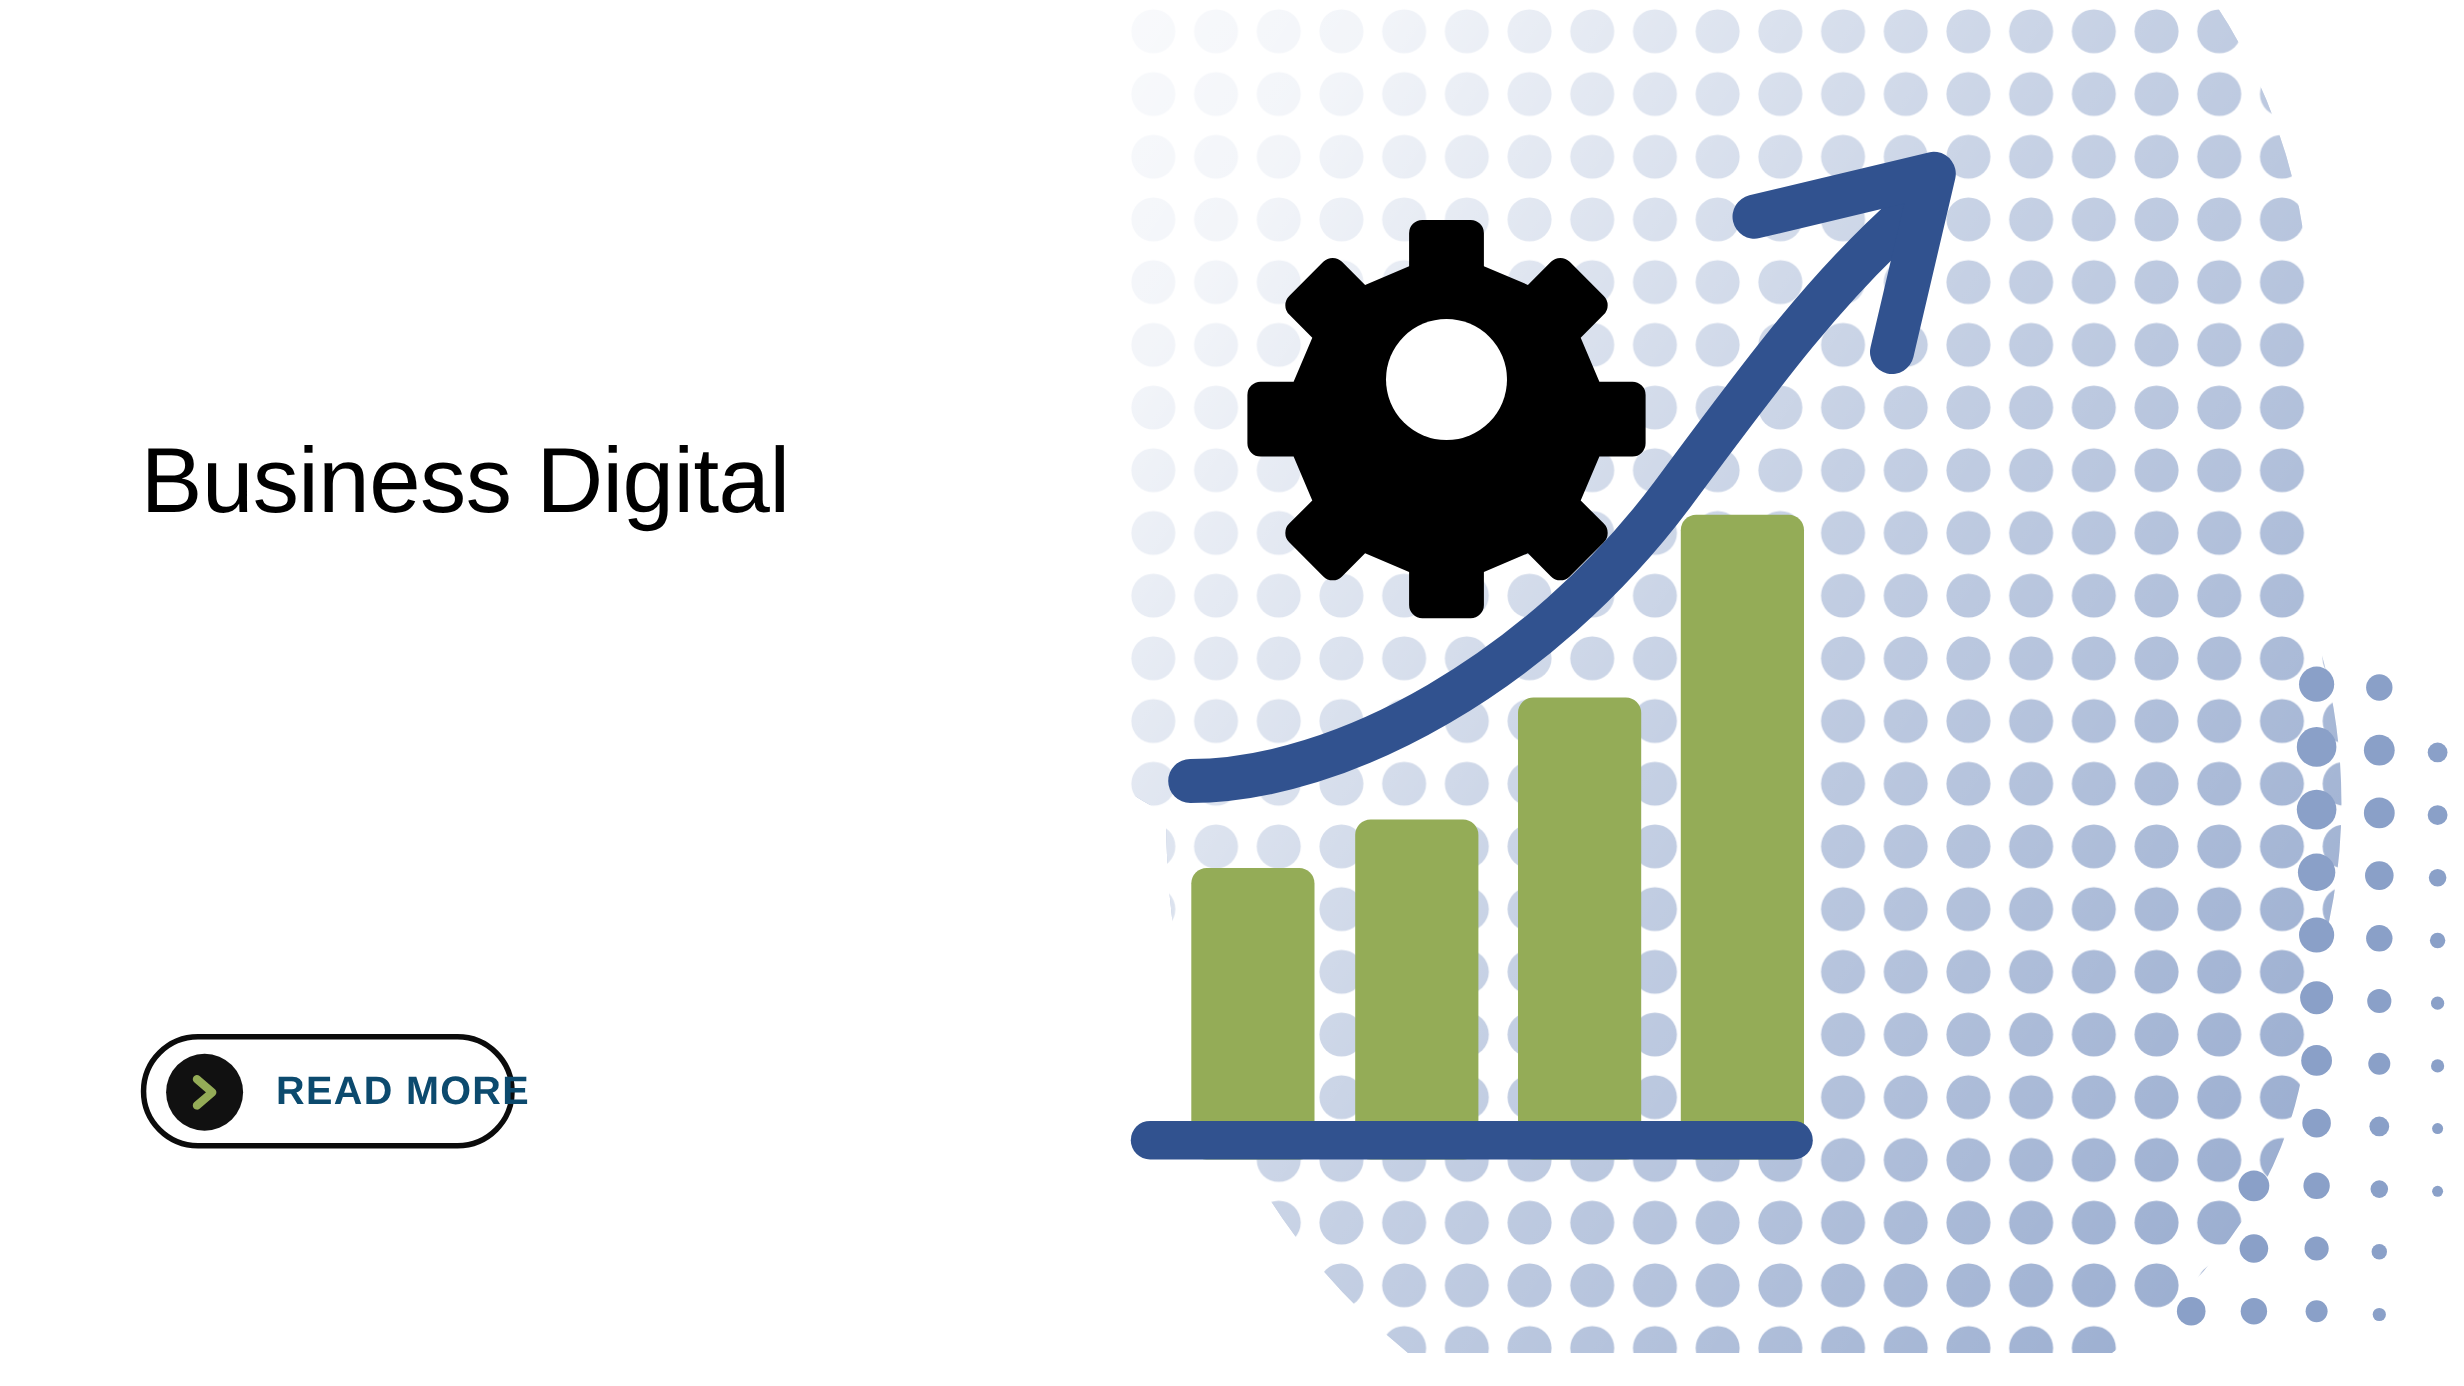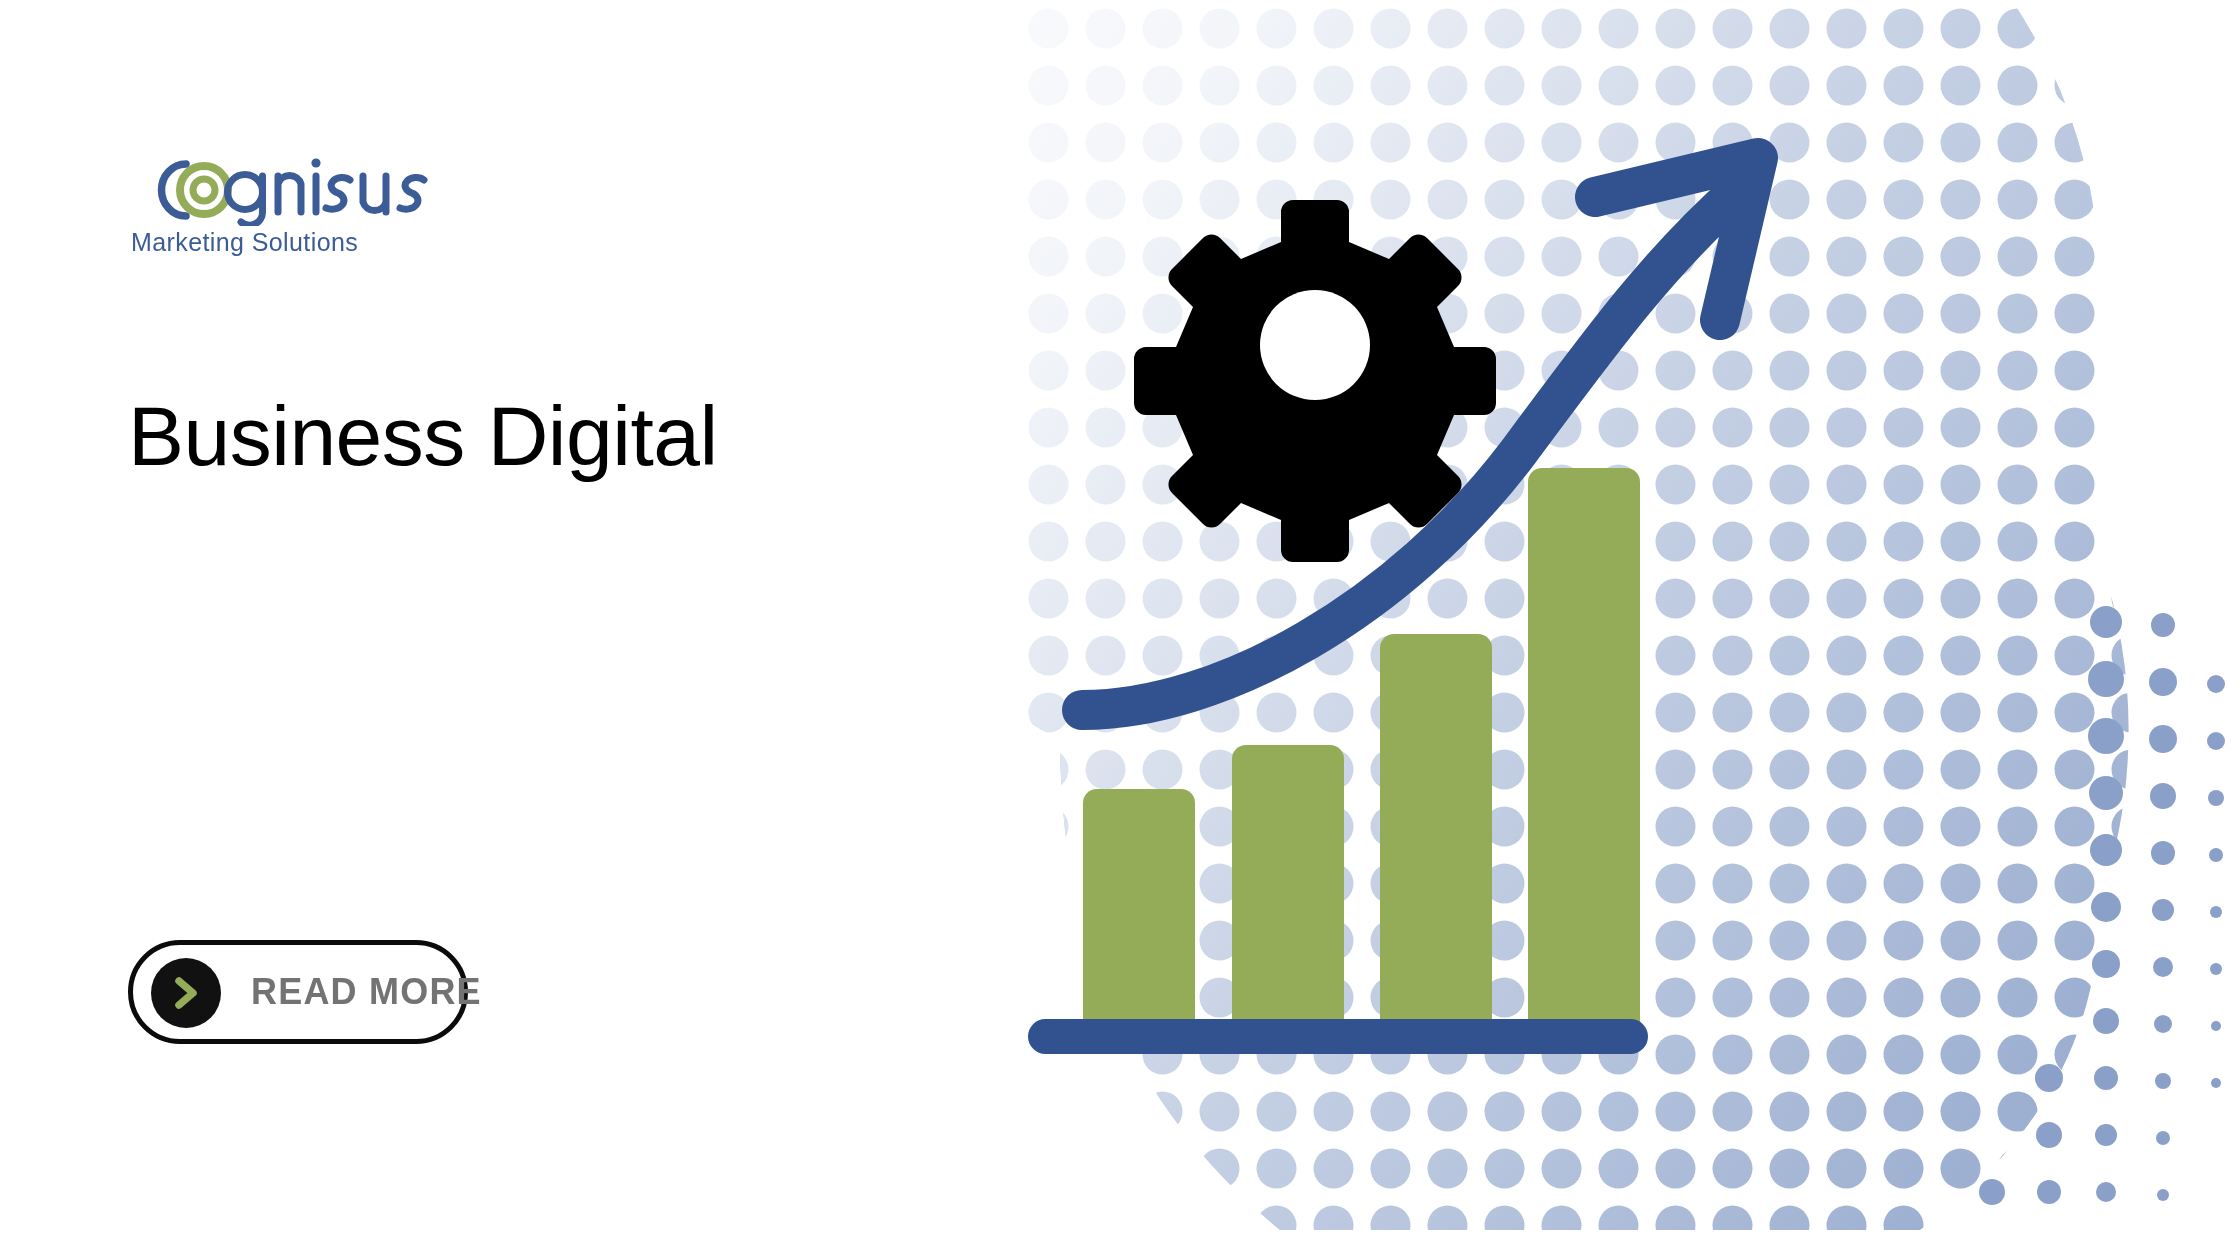--- a/index.html
+++ b/index.html
@@ -89,65 +89,39 @@
   }
   .rm-label {
     position:absolute;
     left:118px;
     top:50%;
     transform:translateY(-50%);
     font-family:"Liberation Sans Narrow","Liberation Sans", sans-serif;
     font-weight:700;
     font-size:36px;
     letter-spacing:1.2px;
-    color:#737373;
+    color:#0c4a6e;
     white-space:nowrap;
   }
 
   
   .graphic {
     position:absolute;
     left:1020px; top:0;
     width:1220px; height:1260px;
   }
   .graphic svg { display:block; }
 </style>
 </head>
 <body>
 
 <div class="banner">
 
   <div class="left-col">
 
-    <div class="logo">
-      <div class="logo-wordmark">
-        <svg class="logo-svg" width="300" height="76" viewBox="0 0 300 76">
-
-          <path d="M58 14 A24.5 26 0 1 0 58 66" fill="none" stroke="#3c5c98" stroke-width="7.5" stroke-linecap="round"></path>
-
-          <circle cx="76" cy="40" r="24" fill="none" stroke="#94ac57" stroke-width="8"></circle>
-          <circle cx="76" cy="40" r="11" fill="none" stroke="#94ac57" stroke-width="7"></circle>
-
-          <circle cx="117" cy="42" r="17.5" fill="none" stroke="#3c5c98" stroke-width="7"></circle>
-          <path d="M134.5 26 L134.5 62 A13 13 0 0 1 113 72" fill="none" stroke="#3c5c98" stroke-width="7" stroke-linecap="round"></path>
-
-          <path d="M150 62 L150 26 M150 34 A12 12 0 0 1 173 34 L173 62" fill="none" stroke="#3c5c98" stroke-width="7" stroke-linecap="round" stroke-linejoin="round"></path>
-
-          <path d="M188 26 L188 62" fill="none" stroke="#3c5c98" stroke-width="7" stroke-linecap="round"></path>
-          <circle cx="188" cy="13" r="4.6" fill="#3c5c98"></circle>
-
-          <path d="M222 30 A11 8 0 1 0 210 43 A11 8 0 1 1 198 58" fill="none" stroke="#3c5c98" stroke-width="7" stroke-linecap="round"></path>
-
-          <path d="M235 26 L235 52 A12 12 0 0 0 258 52 L258 26 M258 40 L258 62" fill="none" stroke="#3c5c98" stroke-width="7" stroke-linecap="round" stroke-linejoin="round"></path>
-
-          <path d="M296 30 A11 8 0 1 0 284 43 A11 8 0 1 1 272 58" fill="none" stroke="#3c5c98" stroke-width="7" stroke-linecap="round"></path>
-        </svg>
-      </div>
-      <div class="logo-tagline">Marketing Solutions</div>
-    </div>
 
     <h1 class="headline">
       <span class="line">Business Digital</span>
     </h1>
 
     <div class="read-more">
       <span class="rm-circle">
         <svg width="38" height="40" viewBox="0 0 38 40">
           <path d="M12 8 L26 20 L12 32" fill="none" stroke="#94ac57" stroke-width="7.5" stroke-linecap="round" stroke-linejoin="round"></path>
         </svg>

